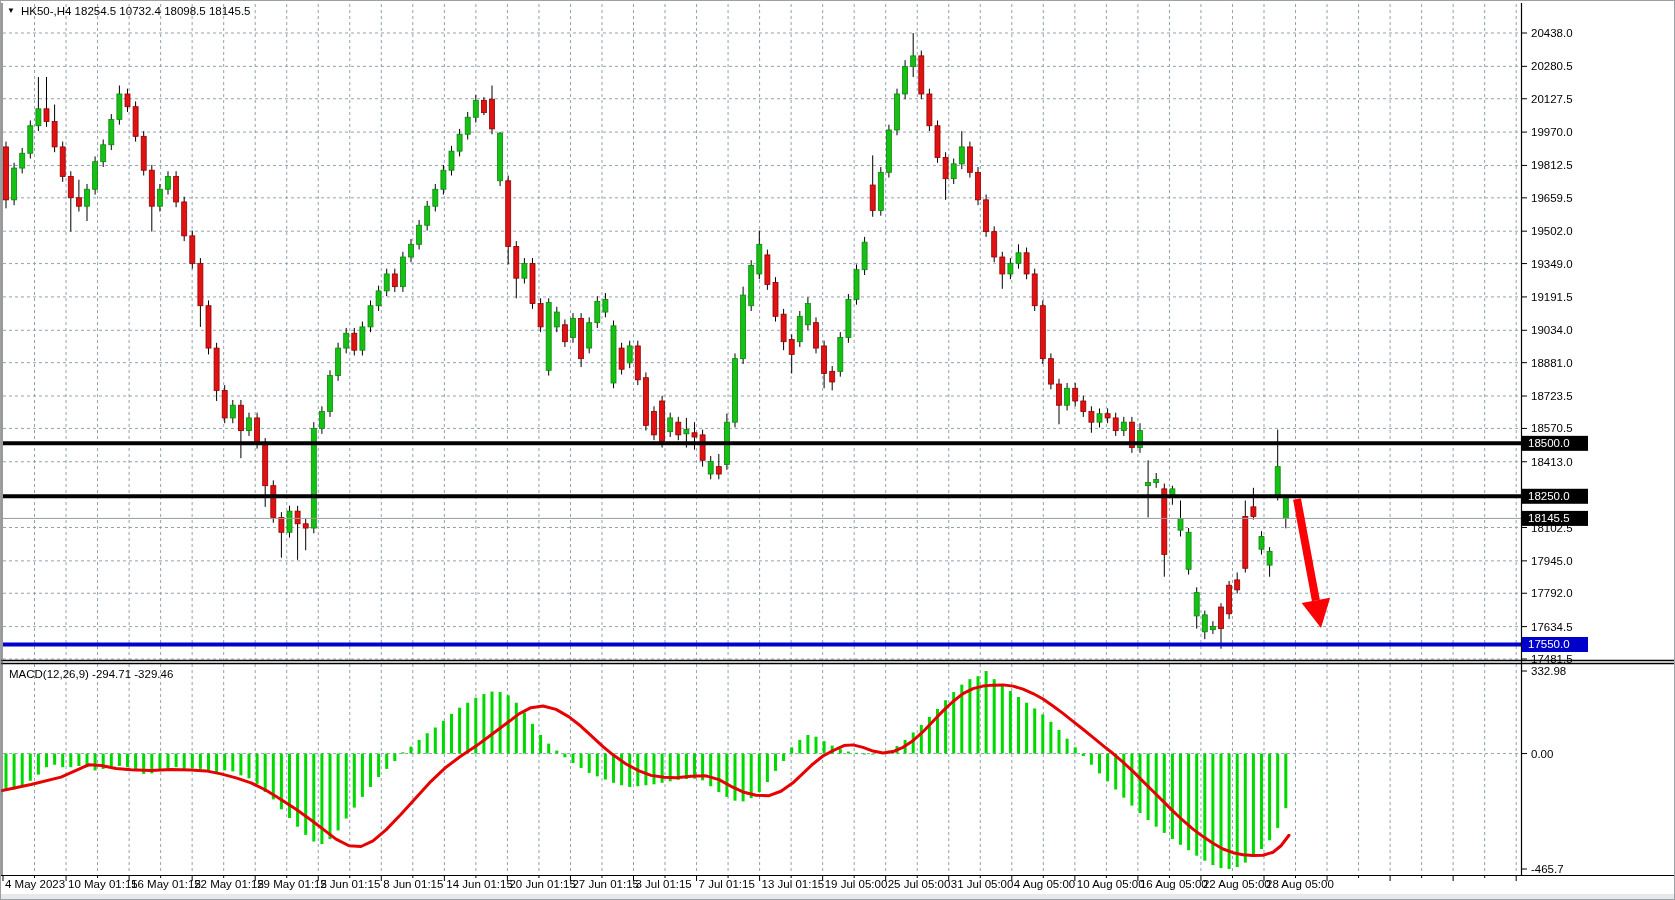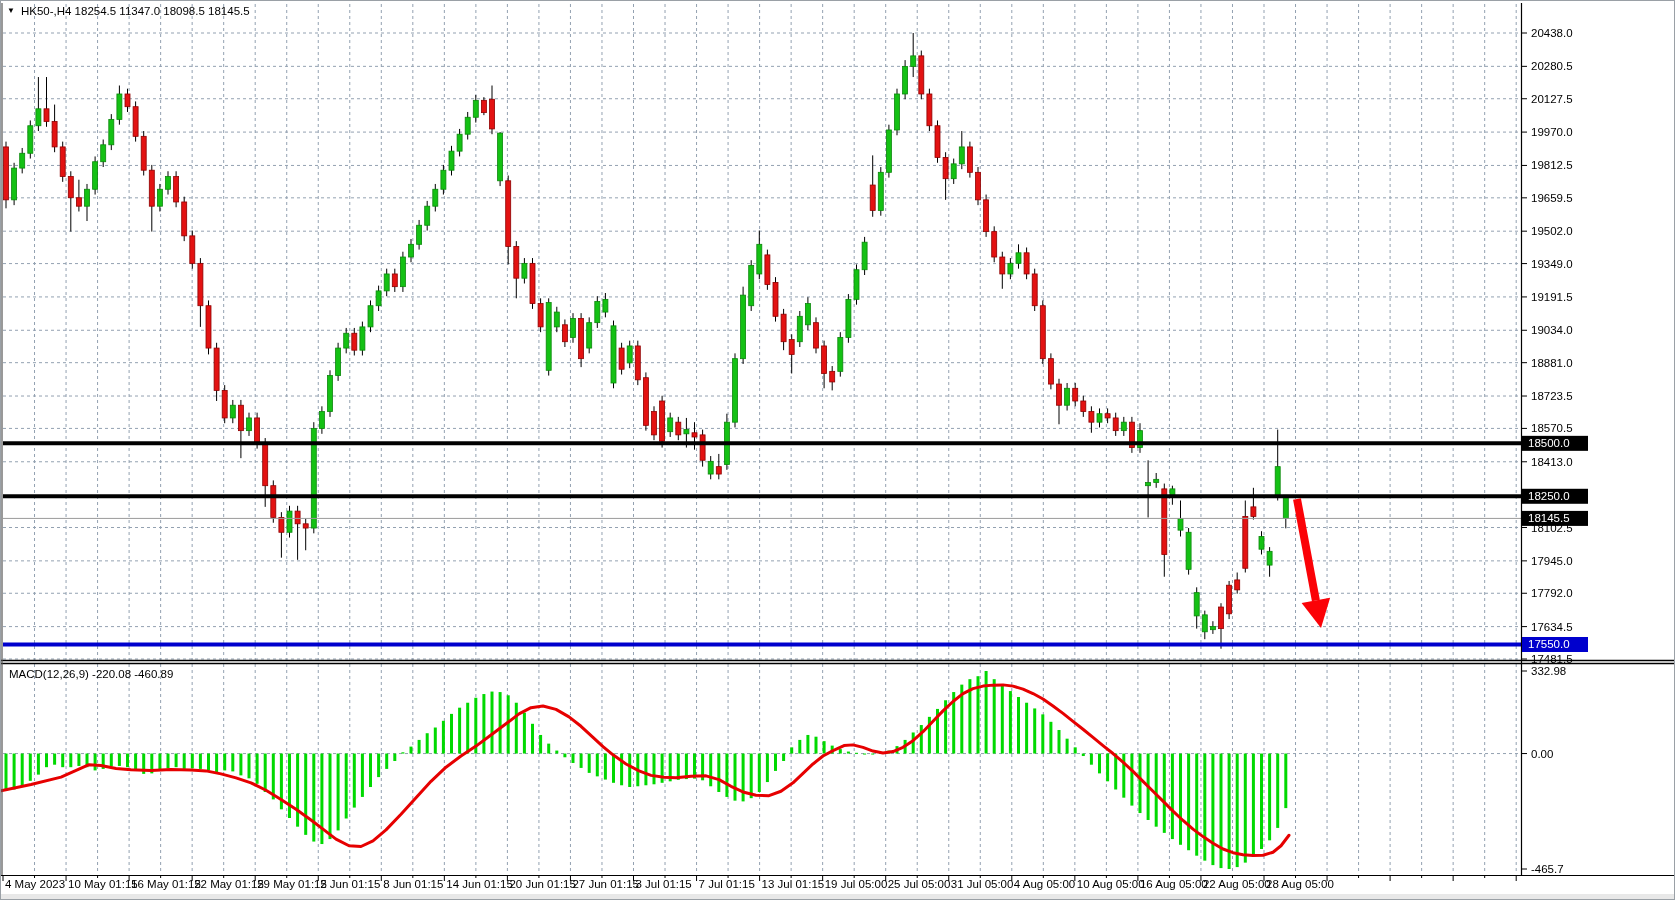--- a/index.html
+++ b/index.html
@@ -12,23 +12,23 @@
   #macd-line{position:absolute;left:8px;top:667px;font-size:11.5px;color:#000;z-index:5;}
   svg{position:absolute;left:0;top:0;}
   text{font-family:"Liberation Sans","DejaVu Sans",sans-serif;}
 </style>
 </head>
 <body>
 
 <div id="win">
   <div id="symbol-line">
     <span class="tri">▼</span>
-    <span>HK50-,H4  18254.5 11347.0 18098.5 18145.5</span>
+    <span>HK50-,H4  18254.5 10732.4 18098.5 18145.5</span>
   </div>
-  <div id="macd-line">MACD(12,26,9) -220.08 -460.89</div>
+  <div id="macd-line">MACD(12,26,9) -294.71 -329.46</div>
   <svg id="chart" width="1675" height="900">
       <rect x="0" y="0" width="1675" height="900" fill="#ffffff"></rect>
       <g>
         <line x1="33.525" y1="3" x2="33.525" y2="659" stroke="#93a1b1" stroke-width="1" stroke-dasharray="3,3"></line>
         <line x1="33.525" y1="663" x2="33.525" y2="872" stroke="#93a1b1" stroke-width="1" stroke-dasharray="3,3"></line>
         <line x1="65.05" y1="3" x2="65.05" y2="659" stroke="#93a1b1" stroke-width="1" stroke-dasharray="3,3"></line>
         <line x1="65.05" y1="663" x2="65.05" y2="872" stroke="#93a1b1" stroke-width="1" stroke-dasharray="3,3"></line>
         <line x1="96.57499999999999" y1="3" x2="96.57499999999999" y2="659" stroke="#93a1b1" stroke-width="1" stroke-dasharray="3,3"></line>
         <line x1="96.57499999999999" y1="663" x2="96.57499999999999" y2="872" stroke="#93a1b1" stroke-width="1" stroke-dasharray="3,3"></line>
         <line x1="128.1" y1="3" x2="128.1" y2="659" stroke="#93a1b1" stroke-width="1" stroke-dasharray="3,3"></line>

